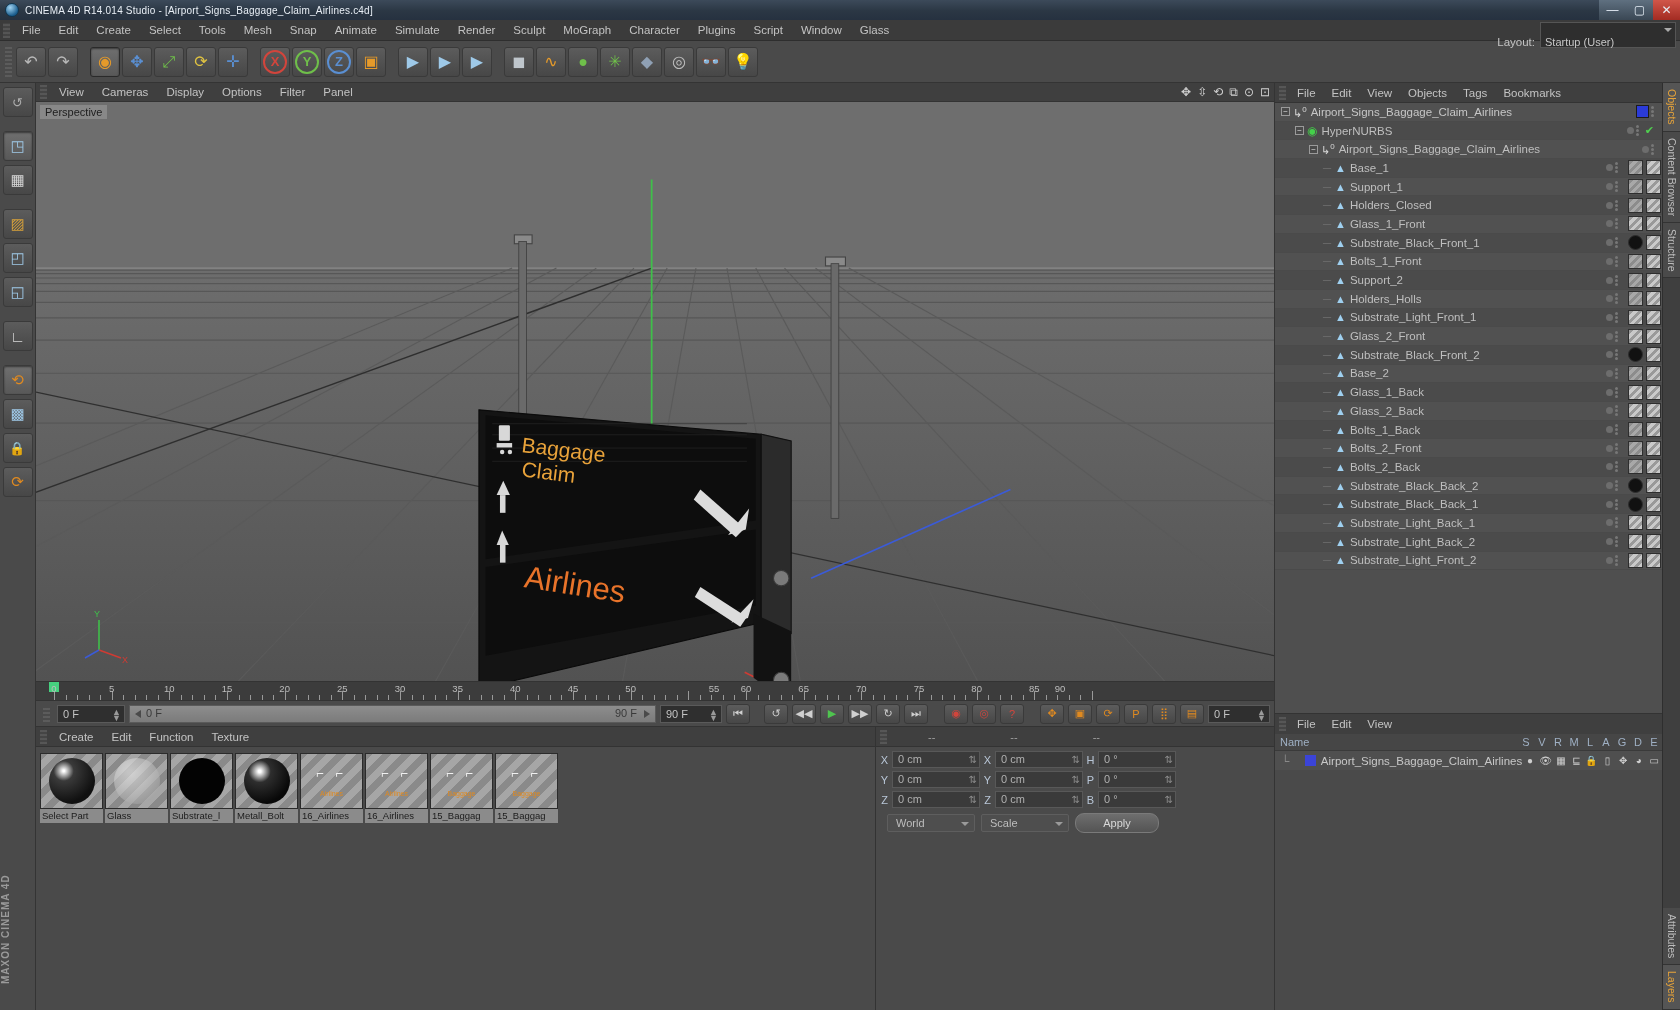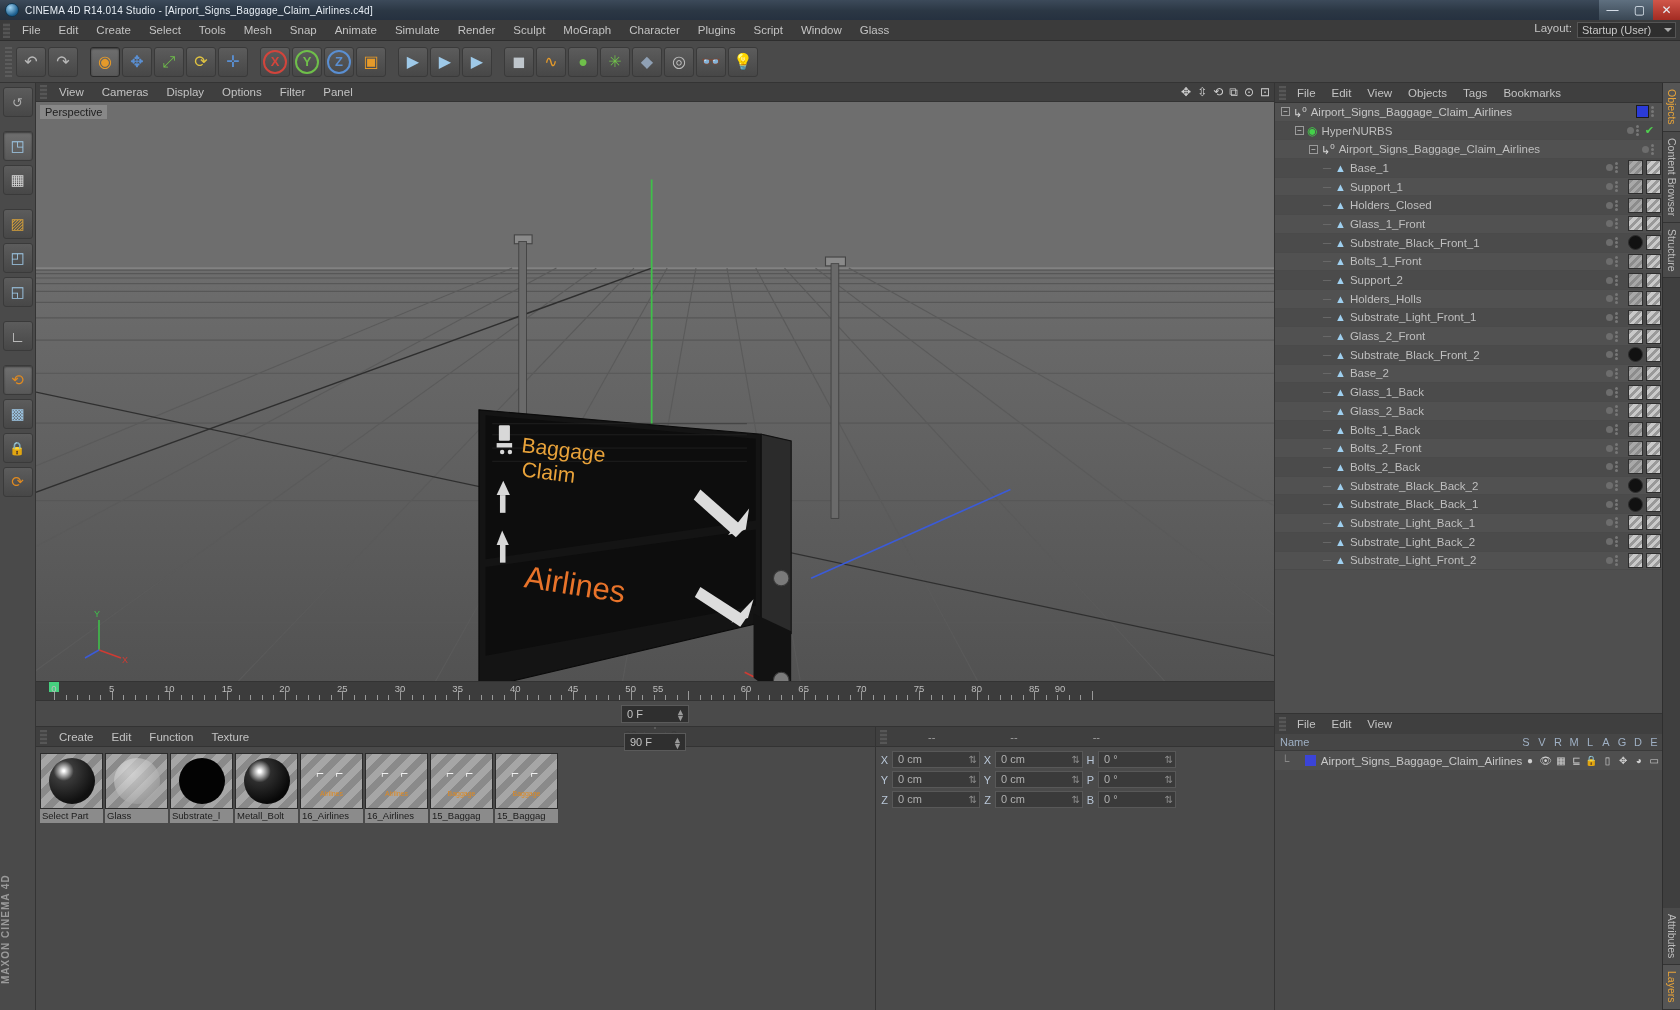--- a/index.html
+++ b/index.html
@@ -19,24 +19,24 @@
   #winbtns div { width:27px;height:20px;display:flex;align-items:center;justify-content:center;
     font-size:12px; color:#e6eef6; }
   #winbtns .min{background:linear-gradient(180deg,#5f7080,#3a4754);}
   #winbtns .max{background:linear-gradient(180deg,#5f7080,#3a4754);}
   #winbtns .cls{background:linear-gradient(180deg,#d0564a,#a32b22);}
 
   
   #menubar { height:21px; background:#3b3b3b; display:flex; align-items:center;
     border-bottom:1px solid #2e2e2e; position:relative; }
   #menubar .mi { padding:0 9px; line-height:21px; color:#c3c3c3; font-size:11.5px; cursor:default;}
-  #layoutbox { position:absolute; right:4px; top:2px; display:flex; align-items:flex-start; gap:5px;}
+  #layoutbox { position:absolute; right:4px; top:2px; display:flex; align-items:flex-end; gap:5px;}
   #layoutbox .lbl { color:#c3c3c3; font-size:11.5px;}
-  #layoutbox .sel { width:99px; height:16px; background:#2e2e2e; border:1px solid #555;
-    color:#c8c8c8; font-size:11px; padding:0 4px; line-height:15px; position:relative;}
+  #layoutbox .sel { width:136px; height:16px; background:#2e2e2e; border:1px solid #555;
+    color:#c8c8c8; font-size:11px; padding:12px 4px; line-height:15px; position:relative;}
   #layoutbox .sel .arw { position:absolute; right:3px; top:5px; width:0;height:0;
     border-left:4px solid transparent;border-right:4px solid transparent;border-top:4px solid #aaa;}
 
   
   #toolbar { height:42px; background:#4a4a4a; display:flex; align-items:center;
     border-bottom:1px solid #343434; padding-left:2px; }
   .tgrip { width:7px;height:30px; background:
     repeating-linear-gradient(0deg,#6a6a6a 0 2px,#4a4a4a 2px 4px); margin:0 3px; opacity:.55;}
   .tbtn { width:30px;height:30px; margin:0 1px; border-radius:3px;
     display:flex;align-items:center;justify-content:center; position:relative;
@@ -82,21 +82,21 @@
     font-size:11px; padding:1px 5px; z-index:6;}
 
   
   #timeline { background:#4a4a4a; }
   #ruler { height:20px; position:relative; background:#3c3c3c; border-top:1px solid #333;
     border-bottom:1px solid #333; overflow:hidden;}
   #ruler .tick { position:absolute; bottom:0; width:1px; background:#9a9a9a;}
   #ruler .lbl { position:absolute; top:1px; font-size:9.5px; color:#bcbcbc; transform:translateX(-50%);}
   #playhead { position:absolute; top:0; left:14px; width:10px; height:10px; background:#46d07f; }
   #tlrow { height:26px; display:flex; align-items:center; gap:4px; padding:0 4px;
-    background:#4a4a4a; border-bottom:1px solid #333;flex-direction:column;}
+    background:#4a4a4a; border-bottom:1px solid #333;}
   .numfld { height:18px; background:#2f2f2f; border:1px solid #5a5a5a; color:#c3c3c3;
     font-size:11px; line-height:16px; padding:0 12px 0 5px; position:relative; }
   .numfld .sp { position:absolute; right:3px; top:3px; color:#9a9a9a; font-size:9px; line-height:6px;}
   #tlbar { flex:1; height:18px; background:linear-gradient(180deg,#8d8d8d,#7b7b7b);
     border:1px solid #5a5a5a; position:relative; color:#3a3a3a; font-size:11px; }
   #tlbar .l { position:absolute; left:16px; top:1px; }
   #tlbar .r { position:absolute; right:18px; top:1px; }
   #tlbar .a1 { position:absolute; left:5px; top:4px; width:0;height:0;
     border-top:4px solid transparent;border-bottom:4px solid transparent;border-right:6px solid #4a4a4a;}
   #tlbar .a2 { position:absolute; right:5px; top:4px; width:0;height:0;
@@ -581,21 +581,21 @@
           <div class="lbl" style="left: 75.6667px;">5</div>
           <div class="lbl" style="left: 133.333px;">10</div>
           <div class="lbl" style="left: 191px;">15</div>
           <div class="lbl" style="left: 248.667px;">20</div>
           <div class="lbl" style="left: 306.333px;">25</div>
           <div class="lbl" style="left: 364px;">30</div>
           <div class="lbl" style="left: 421.667px;">35</div>
           <div class="lbl" style="left: 479.333px;">40</div>
           <div class="lbl" style="left: 537px;">45</div>
           <div class="lbl" style="left: 594.667px;">50</div>
-          <div class="lbl" style="left: 622px;">55</div>
+          <div class="lbl" style="left: 678px;">55</div>
           <div class="lbl" style="left: 710px;">60</div>
           <div class="lbl" style="left: 767.667px;">65</div>
           <div class="lbl" style="left: 825.333px;">70</div>
           <div class="lbl" style="left: 883px;">75</div>
           <div class="lbl" style="left: 940.667px;">80</div>
           <div class="lbl" style="left: 998.333px;">85</div>
           <div class="lbl" style="left: 1024px;">90</div>
         </div>
       <div id="tlrow">
         <span class="tgrip" style="height:16px"></span>
@@ -759,20 +759,27 @@
           <div class="crow">
             <span class="clbl">Z</span>
             <div class="cfld" style="width:88px">
               <span>0 cm</span><span class="sp">⇅</span></div>
             <span class="clbl">Z</span>
             <div class="cfld" style="width:88px">
               <span>0 cm</span><span class="sp">⇅</span></div>
             <span class="clbl">B</span>
             <div class="cfld" style="width:78px">
               <span>0 °</span><span class="sp">⇅</span></div>
+          </div>
+          <div id="coordbtns">
+            <div class="drop">
+              <span>World</span><span class="arw"></span></div>
+            <div class="drop">
+              <span>Scale</span><span class="arw"></span></div>
+            <div id="applybtn">Apply</div>
           </div>
         </div>
       </div>
     </div>
   </div>
 
   <div id="right">
     <div id="objmenu">
       <span class="tgrip" style="height:14px;margin-left:4px;"></span>
       <div class="mi">File</div>

